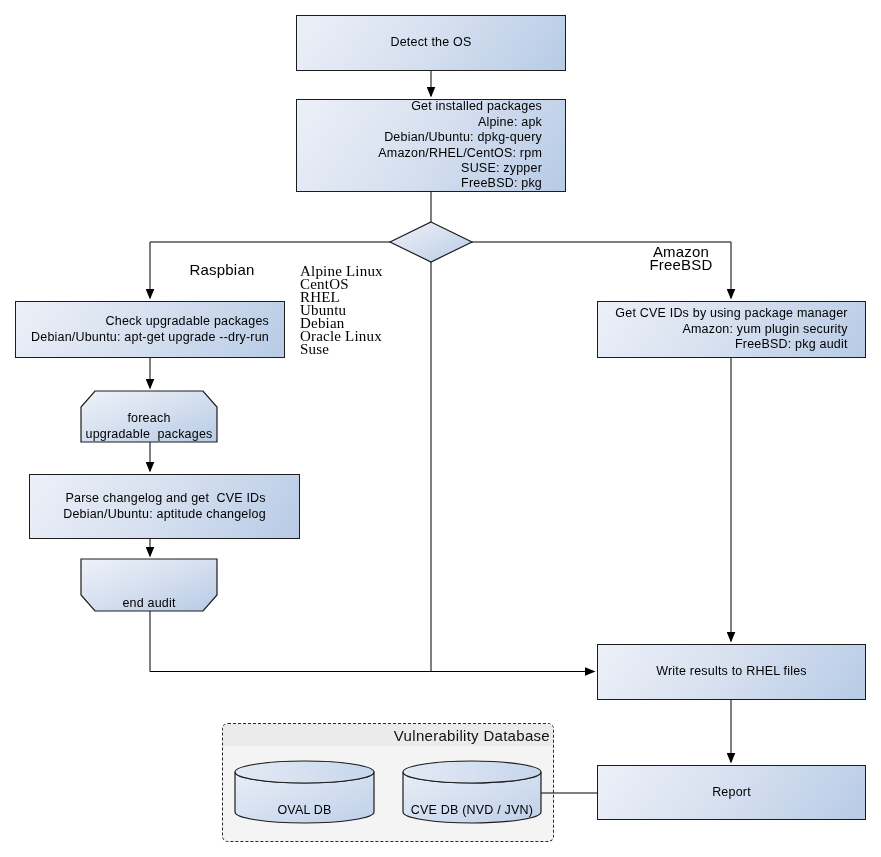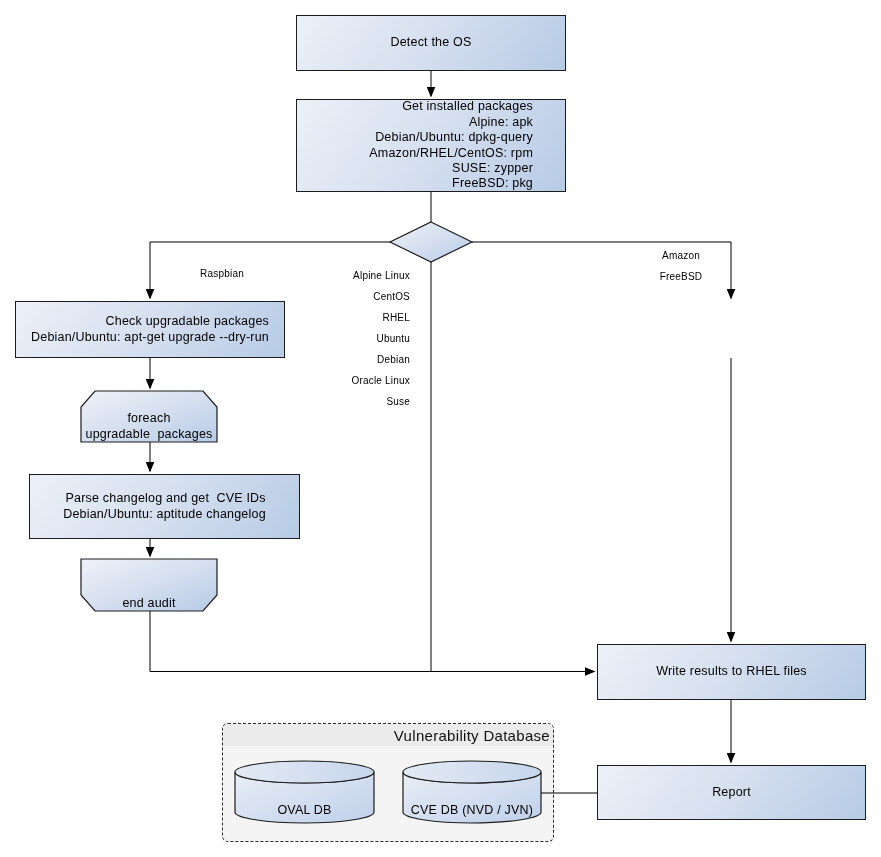--- a/index.html
+++ b/index.html
@@ -9,30 +9,30 @@
   }
   #wires{position:absolute;left:0;top:0;width:881px;height:857px;z-index:2;}
   .node{
     position:absolute;z-index:3;box-sizing:border-box;
     border:1px solid #1c1c1c;
     background:linear-gradient(125deg,#ecf0f8 0%,#d8e1f0 45%,#b7cbe6 100%);
     display:flex;align-items:center;justify-content:center;
     font-size:12.5px;line-height:15.4px;letter-spacing:0.2px;text-align:right;
   }
   .node .label, .shape-label .label, .edge-label .label{white-space:pre-wrap;}
-  .node.align-right{justify-content:flex-end;text-align:right;padding-right:32px;}
+  .node.align-right{justify-content:flex-end;text-align:right;padding-right:23px;}
   .shape-label{
     position:absolute;z-index:3;display:flex;align-items:flex-end;justify-content:center;
     font-size:12.5px;line-height:15.4px;letter-spacing:0.2px;text-align:center;
   }
   .edge-label{
-    position:absolute;z-index:3;font-size:10px;line-height:21px;letter-spacing:0.2px;
+    position:absolute;z-index:3;font-size:15px;line-height:13px;letter-spacing:0.2px;
   }
   .edge-label.center{text-align:center;}
-  .edge-label.right{text-align:right;}
+  .edge-label.right{text-align:left;font-family:Liberation Serif, serif;}
   #vuln-container{
     position:absolute;z-index:1;left:222px;top:723px;width:332px;height:119px;
     box-sizing:border-box;border:1px dashed #2a2a2a;border-radius:6px;
     background:#f4f4f4;overflow:hidden;
   }
   #vuln-container .container-header{
     height:22px;background:#ebebeb;
     display:flex;align-items:center;justify-content:flex-end;
     font-size:15px;letter-spacing:0.3px;padding-right:3px;color:#111;
   }
@@ -114,20 +114,25 @@
   <div class="node" style="left:15px;top:301px;width:270px;height:57px">
     <span class="label">Check upgradable packages
 Debian/Ubuntu: apt-get upgrade --dry-run</span>
   </div>
 
   <div class="node" style="left:29px;top:474px;width:271px;height:65px">
     <span class="label">Parse changelog and get  CVE IDs
 Debian/Ubuntu: aptitude changelog</span>
   </div>
 
+  <div class="node" style="left:597px;top:301px;width:269px;height:57px">
+    <span class="label">Get CVE IDs by using package manager
+Amazon: yum plugin security
+FreeBSD: pkg audit</span>
+  </div>
 
   <div class="node" style="left:597px;top:644px;width:269px;height:56px">
     <span class="label">Write results to RHEL files</span>
   </div>
 
   <div class="node" style="left:597px;top:765px;width:269px;height:55px">
     <span class="label">Report</span>
   </div>
 
   <div class="shape-label" style="left:81px;top:391px;width:136px;height:51px">

